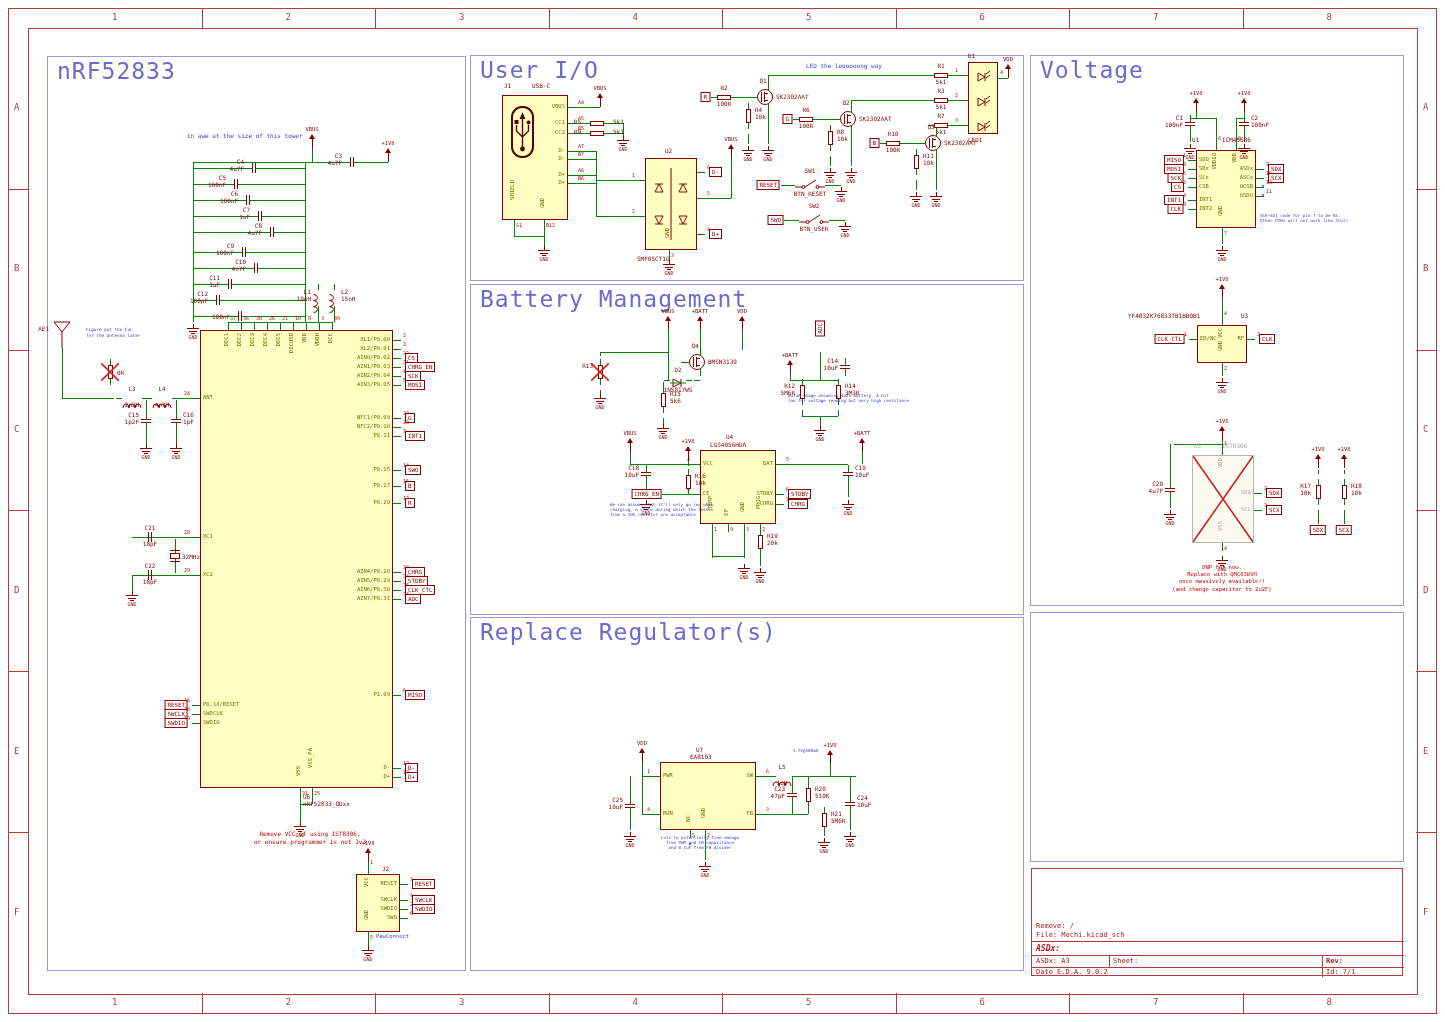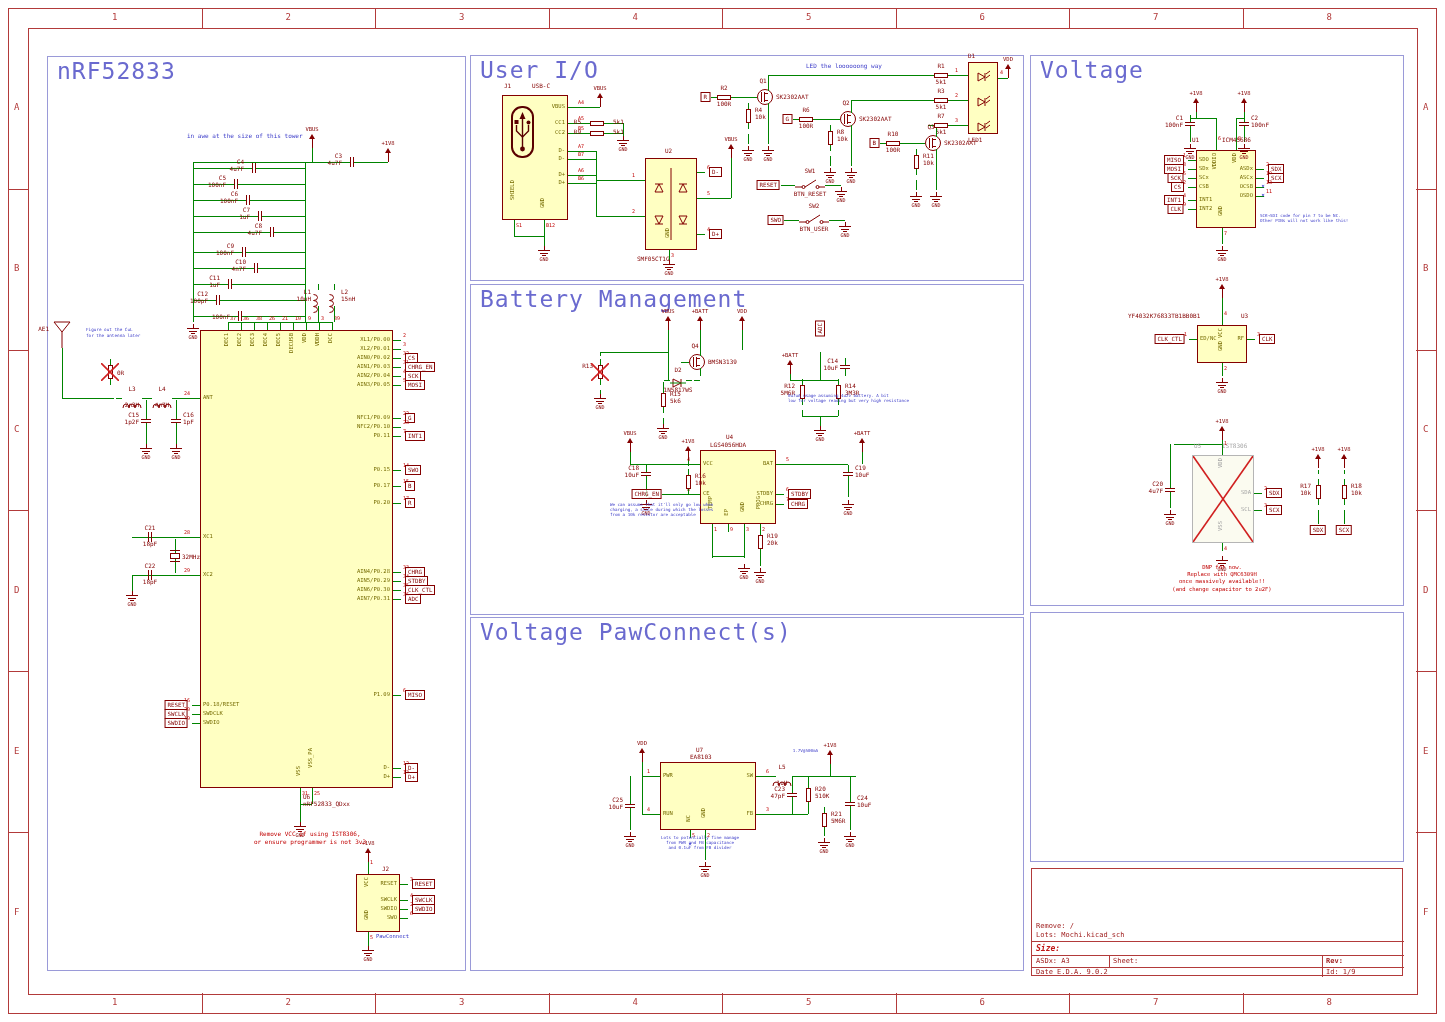--- a/index.html
+++ b/index.html
@@ -97,21 +97,21 @@
       <div class="abs t fl" style="left: 1423px; top: 746.735px;">E</div>
       <div class="abs t fl" style="left: 14px; top: 907.565px;">F</div>
       <div class="abs t fl" style="left: 1423px; top: 907.565px;">F</div>
       <div class="abs secbox" style="left: 47px; top: 56px; width: 417px; height: 913px;"></div>
       <div class="abs t sectitle" style="left: 57px; top: 60px;">nRF52833</div>
       <div class="abs secbox" style="left: 470px; top: 55px; width: 552px; height: 224px;"></div>
       <div class="abs t sectitle" style="left: 480px; top: 59px;">User I/O</div>
       <div class="abs secbox" style="left: 470px; top: 284px; width: 552px; height: 329px;"></div>
       <div class="abs t sectitle" style="left: 480px; top: 288px;">Battery Management</div>
       <div class="abs secbox" style="left: 470px; top: 617px; width: 552px; height: 352px;"></div>
-      <div class="abs t sectitle" style="left: 480px; top: 621px;">Voltage PawConnect(s)</div>
+      <div class="abs t sectitle" style="left: 480px; top: 621px;">Replace Regulator(s)</div>
       <div class="abs secbox" style="left: 1030px; top: 55px; width: 372px; height: 549px;"></div>
       <div class="abs t sectitle" style="left: 1040px; top: 59px;">Voltage</div>
       <div class="abs secbox" style="left: 1030px; top: 612px; width: 372px; height: 248px;"></div>
       <div class="abs wire" style="left: 193px; top: 162px; width: 112px; height: 1px;"></div>
       <div class="abs wire" style="left: 193px; top: 162px; width: 1px; height: 160px;"></div>
       <div class="abs wire" style="left: 305px; top: 162px; width: 1px; height: 160px;"></div>
       <div class="abs wire" style="left: 228px; top: 322px; width: 104px; height: 1px;"></div>
       <div class="abs wire" style="left: 312px; top: 148px; width: 1px; height: 14px;"></div>
       <div class="abs wire" style="left: 305px; top: 162px; width: 39px; height: 1px;"></div>
       <div class="abs wire" style="left: 360px; top: 162px; width: 28px; height: 1px;"></div>
@@ -1297,26 +1297,26 @@
           <line x1="18" y1="0" x2="0" y2="18" stroke="#D02020" stroke-width="1.6"></line>
         </svg></div>
       <div class="abs psvg" style="left: 1193px; top: 456px;"><svg width="60" height="86" viewBox="0 0 60 86">
           <line x1="0" y1="0" x2="60" y2="86" stroke="#D02020" stroke-width="1.6"></line>
           <line x1="60" y1="0" x2="0" y2="86" stroke="#D02020" stroke-width="1.6"></line>
         </svg></div>
     </div>
 
   <div id="titleblock">
     <div class="t" style="left:4px;top:54px">Remove: /</div>
-    <div class="t" style="left:4px;top:63px">Lots: Mochi.kicad_sch</div>
+    <div class="t" style="left:4px;top:63px">File: Mochi.kicad_sch</div>
     <div class="tbline" style="left:0;top:72px;width:372px;height:1px"></div>
-    <div class="t tbtitle" style="left:4px;top:76px">Size:</div>
+    <div class="t tbtitle" style="left:4px;top:76px">ASDx:</div>
     <div class="tbline" style="left:0;top:86px;width:372px;height:1px"></div>
     <div class="t" style="left:4px;top:89px">ASDx: A3</div>
     <div class="t" style="left:81px;top:89px">Sheet:</div>
     <div class="t tbbold" style="left:294px;top:89px">Rev:</div>
     <div class="tbline" style="left:0;top:98px;width:372px;height:1px"></div>
     <div class="t" style="left:4px;top:100px">Date E.D.A. 9.0.2</div>
-    <div class="t" style="left:294px;top:100px">Id: 1/9</div>
+    <div class="t" style="left:294px;top:100px">Id: 7/1</div>
     <div class="tbline" style="left:77px;top:86px;width:1px;height:12px"></div>
     <div class="tbline" style="left:290px;top:86px;width:1px;height:22px"></div>
   </div>
 </div>
 
 </body></html>

